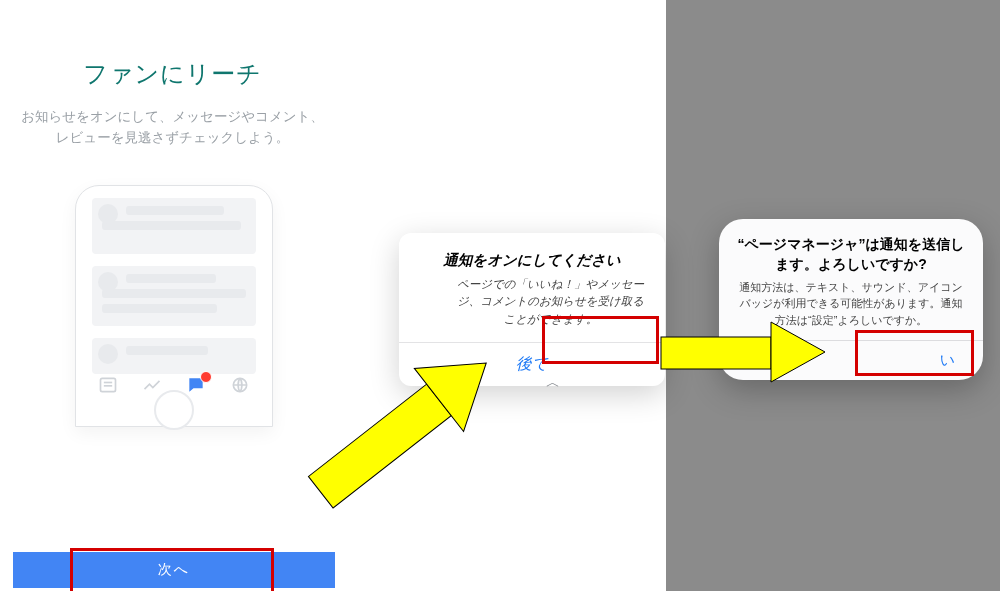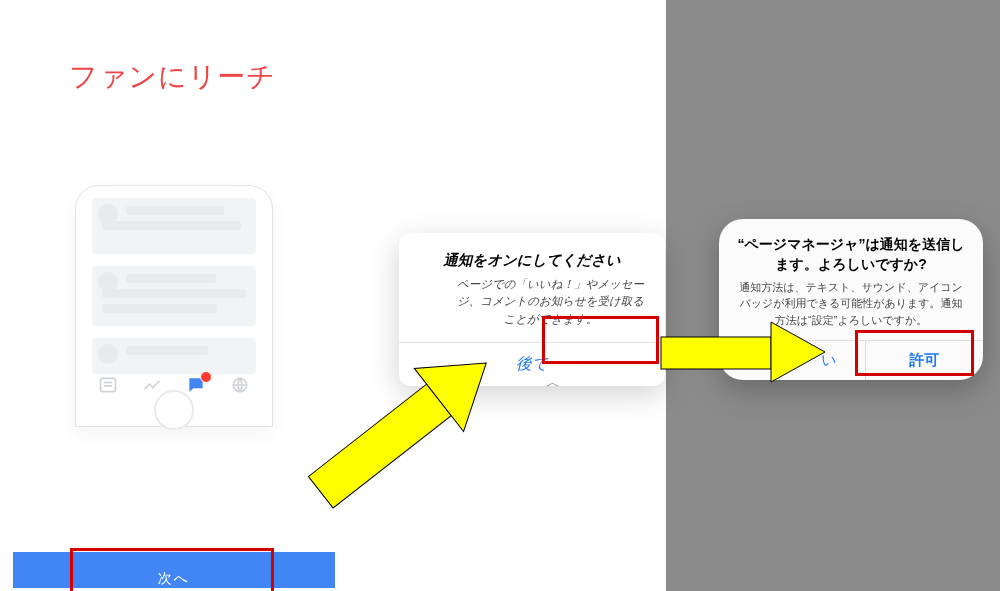--- a/index.html
+++ b/index.html
@@ -1,34 +1,34 @@
 <!DOCTYPE html>
 <html><head>
 <meta charset="utf-8">
 <style>
   html,body{margin:0;padding:0;width:1000px;height:591px;font-family:-apple-system,"Hiragino Sans","Hiragino Kaku Gothic ProN",Meiryo,sans-serif;background:#fff;}
   .stage{position:relative;width:1000px;height:591px;overflow:hidden;}
   .right-mask{position:absolute;left:666px;top:0;width:334px;height:591px;background:#8b8b8b;}
   
-  .title{position:absolute;left:0;top:58px;width:345px;text-align:center;color:#ef4444;font-size:28px;font-weight:400;letter-spacing:1px;}
+  .title{position:absolute;left:0;top:58px;width:345px;text-align:center;color:#0f766e;font-size:24px;font-weight:400;letter-spacing:1px;}
   .subtitle{position:absolute;left:20px;top:107px;width:305px;text-align:center;color:#9aa0a6;font-size:13.5px;line-height:1.55;}
   
   .phone{position:absolute;left:75px;top:185px;width:196px;height:240px;border:1px solid #e1e3e6;border-radius:24px 24px 0 0;background:#fff;box-shadow:0 6px 18px rgba(0,0,0,.05);}
   .phone .feed{position:absolute;left:16px;right:16px;top:12px;bottom:66px;}
   .card{background:#f2f3f5;border-radius:4px;margin-bottom:12px;}
   .card .line{height:9px;background:#e8eaed;border-radius:3px;margin:6px 10px;}
   .card .av{width:20px;height:20px;background:#e8eaed;border-radius:50%;position:relative;top:6px;left:6px;}
   .c1{height:56px;} .c2{height:60px;} .c3{height:36px;}
   .tabbar{position:absolute;left:10px;right:10px;bottom:22px;height:34px;display:flex;align-items:center;justify-content:space-around;}
   .tabbar svg{width:20px;height:20px;}
   .ico-dim{fill:none;stroke:#cfd3d8;stroke-width:2;}
   .home-btn{position:absolute;left:50%;bottom:-4px;transform:translateX(-50%);width:36px;height:36px;border:2px solid #e8eaed;border-radius:50%;background:#fff;}
   .badge{position:absolute;top:-4px;right:-6px;width:10px;height:10px;border-radius:50%;background:#ff3b30;border:1.5px solid #fff;}
   
-  .next-btn{position:absolute;left:13px;top:552px;width:322px;height:36px;background:#4285f4;color:#fff;display:flex;align-items:flex-end;justify-content:center;font-size:14px;letter-spacing:2px;}
+  .next-btn{position:absolute;left:13px;top:552px;width:322px;height:36px;background:#4285f4;color:#fff;display:flex;align-items:center;justify-content:center;font-size:14px;letter-spacing:2px;}
   .next-ann{position:absolute;left:70px;top:548px;width:198px;height:40px;border:3px solid #d40000;pointer-events:none;}
   
   .alert1{position:absolute;left:399px;top:233px;width:266px;background:#fff;border-radius:12px;box-shadow:0 8px 30px rgba(0,0,0,.18);font-style:italic;}
   .alert1 .hd{font-weight:700;font-size:14.5px;text-align:center;padding:18px 18px 6px;}
   .alert1 .bd{font-size:11.5px;color:#444;text-align:center;padding:0 18px 14px;line-height:1.5;margin-left:37px;}
   .alert1 .row{display:flex;border-top:1px solid #e3e3e5;}
   .alert1 .btn{flex:1;text-align:center;padding:11px 0;font-size:16px;color:#1f7af5;}
   .alert1 .btn+.btn{border-left:1px solid #e3e3e5;font-weight:700;}
   .ok-ann{position:absolute;left:542px;top:316px;width:111px;height:42px;border:3px solid #d40000;pointer-events:none;}
   .chev{position:absolute;left:546px;top:374px;color:#8b8f94;font-size:14px;}
@@ -45,20 +45,21 @@
   .arrow svg{display:block;}
 </style>
 </head>
 <body>
 
 <div class="stage">
 
   <div class="right-mask"></div>
 
   <div class="title">ファンにリーチ</div>
+  <div class="subtitle">お知らせをオンにして、メッセージやコメント、レビューを見逃さずチェックしよう。</div>
 
   <div class="phone">
     <div class="feed">
       <div class="card c1">
           <div class="av"></div>
           <div class="line" style="width:60%;margin-left:34px;margin-top:-12px;"></div>
           <div class="line" style="width:85%"></div>
         </div>
       <div class="card c2">
           <div class="av"></div>
@@ -107,21 +108,20 @@
     </div>
   </div>
   <div class="ok-ann"></div>
   <div class="chev">︿</div>
 
   <div class="alert2">
     <div class="hd">“ページマネージャ”は通知を送信します。よろしいですか?</div>
     <div class="bd">通知方法は、テキスト、サウンド、アイコンバッジが利用できる可能性があります。通知方法は“設定”よろしいですか。</div>
     <div class="row">
       <div class="btn" style="text-align:right;padding-right:28px;"><span>い</span></div>
-      <div class="btn"><span>許可</span></div>
     </div>
   </div>
   <div class="allow-ann"></div>
 
   <div class="arrow" style="left:270px;top:328px;">
     <svg width="250" height="210" viewBox="0 0 250 210">
       <g transform="rotate(-38 125 105)">
         <rect x="30" y="86" width="150" height="40" fill="#ffff00" stroke="#000" stroke-width="1"></rect>
         <polygon points="180,66 180,146 240,106" fill="#ffff00" stroke="#000" stroke-width="1"></polygon>
       </g>

